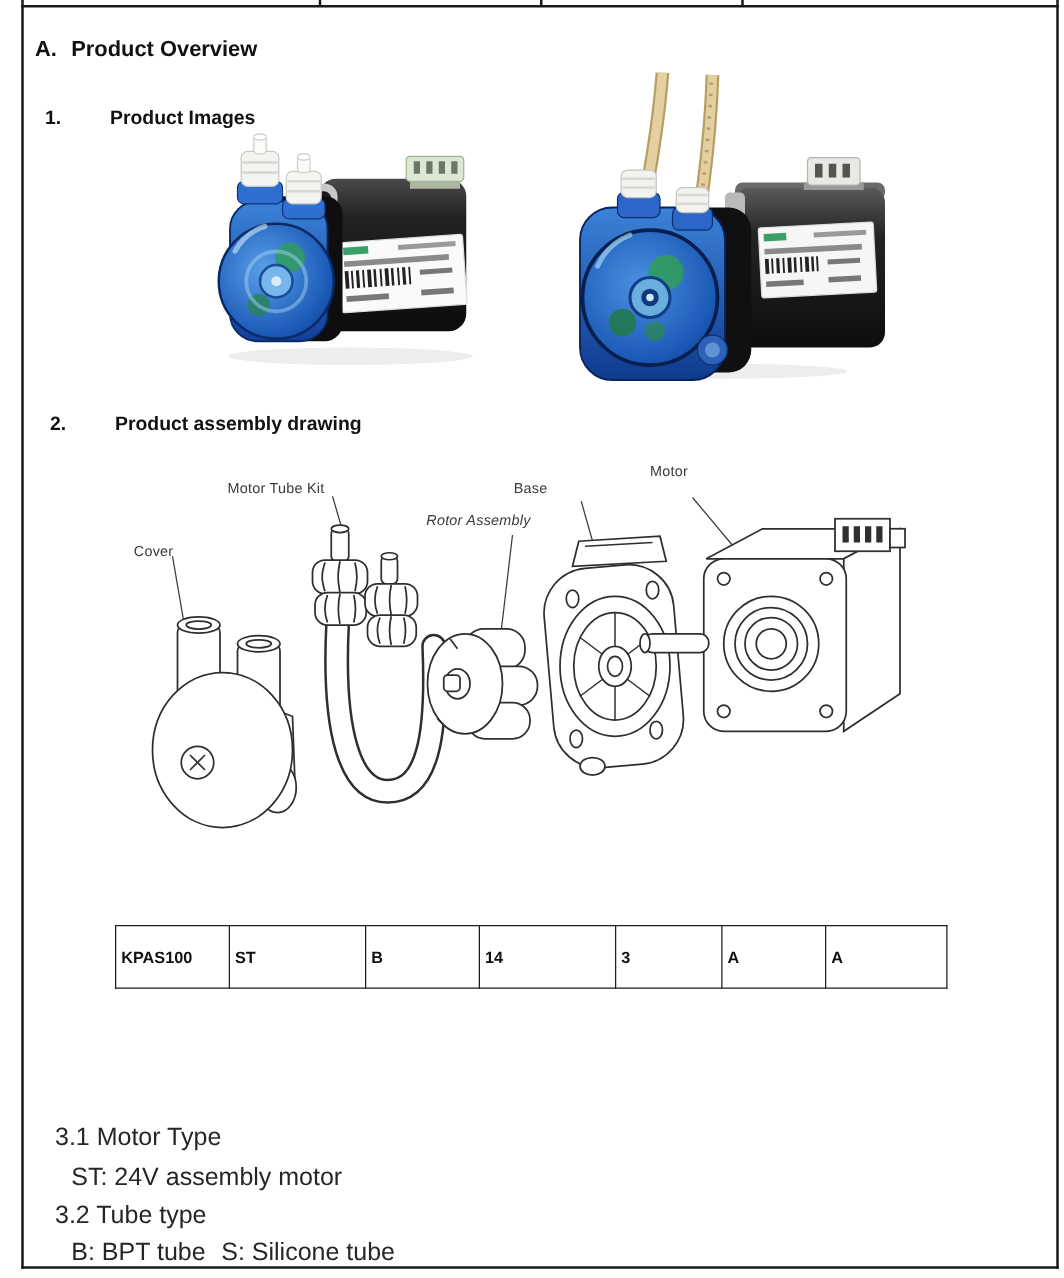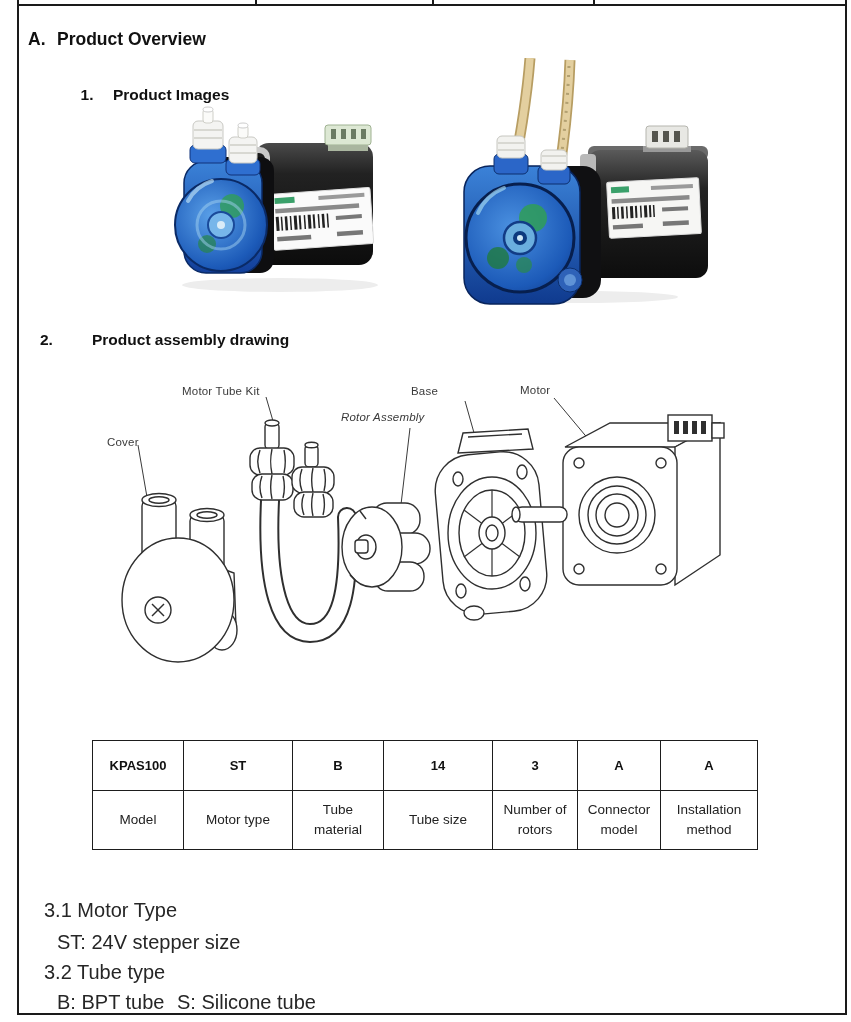--- a/index.html
+++ b/index.html
@@ -14,46 +14,46 @@
   .border-right{left:845px;top:0;width:2px;height:1015px;}
   .border-bottom{left:17px;top:1013px;width:830px;height:2px;}
   .frag-bottom{left:17px;top:4px;width:830px;height:2px;}
   .frag-tick{top:0;width:2px;height:5px;}
 
   
   .h-a{position:absolute;left:28px;top:29px;font-size:17.5px;font-weight:bold;color:#111;}
   .h-a .num{display:inline-block;width:29px;}
   .sec-h{position:absolute;font-size:15.5px;font-weight:bold;color:#111;}
   .sec-h .num{display:inline-block;width:52px;}
-  .sec-1{left:61px;top:86px;text-align:center;}
+  .sec-1{left:36px;top:86px;}
   .sec-2{left:40px;top:331px;}
   .sec-3{left:40px;top:698px;}
 
   
   .photo{position:absolute;}
   .photo-left{left:160px;top:105px;width:235px;height:190px;}
   .photo-right{left:438px;top:58px;width:295px;height:248px;}
   .assembly{position:absolute;left:60px;top:375px;width:780px;height:300px;}
   .asm-label{
     position:absolute;font-size:11.5px;color:#3a3a3a;white-space:nowrap;
     letter-spacing:.2px;
   }
   .lbl-cover{left:107px;top:436px;}
   .lbl-tube{left:182px;top:385px;}
   .lbl-rotor{left:341px;top:411px;font-style:italic;}
   .lbl-base{left:411px;top:385px;}
-  .lbl-motor{left:520px;top:384px;text-align:center;}
+  .lbl-motor{left:520px;top:372px;text-align:center;}
 
   
   .model-table{
     position:absolute;left:92px;top:740px;border-collapse:collapse;
     table-layout:fixed;width:665px;
   }
   .model-table td{
-    border:1.5px solid #1d1d1d;text-align:center;vertical-align:middle;
+    border:1.5px solid #1d1d1d;text-align:left;vertical-align:middle;
     padding:2px 4px;line-height:1.5;
   }
   .codes-row td{height:45px;font-weight:bold;font-size:13px;color:#111;}
   .meanings-row td{height:54px;font-size:13.5px;color:#222;}
 
   
   .note{position:absolute;font-size:20px;color:#262626;}
   .note-31{left:44px;top:899px;}
   .note-st{left:57px;top:931px;}
   .note-32{left:44px;top:961px;}
@@ -393,31 +393,22 @@
     <tbody>
         <tr class="codes-row">
       <td>KPAS100</td>
       <td>ST</td>
       <td>B</td>
       <td>14</td>
       <td>3</td>
       <td>A</td>
       <td>A</td>
     </tr>
-    <tr class="meanings-row">
-      <td>Model</td>
-      <td>Motor type</td>
-      <td>Tube material</td>
-      <td>Tube size</td>
-      <td>Number of rotors</td>
-      <td>Connector model</td>
-      <td>Installation method</td>
-    </tr>
   </tbody>
     </table>
 
   <div class="note note-31">3.1 Motor Type</div>
-  <div class="note note-st">ST: 24V stepper size</div>
+  <div class="note note-st">ST: 24V assembly motor</div>
   <div class="note note-32">3.2 Tube type</div>
   <div class="note note-b">B: BPT tube</div>
   <div class="note note-s">S: Silicone tube</div>
 
 </div>
 
 </body></html>

